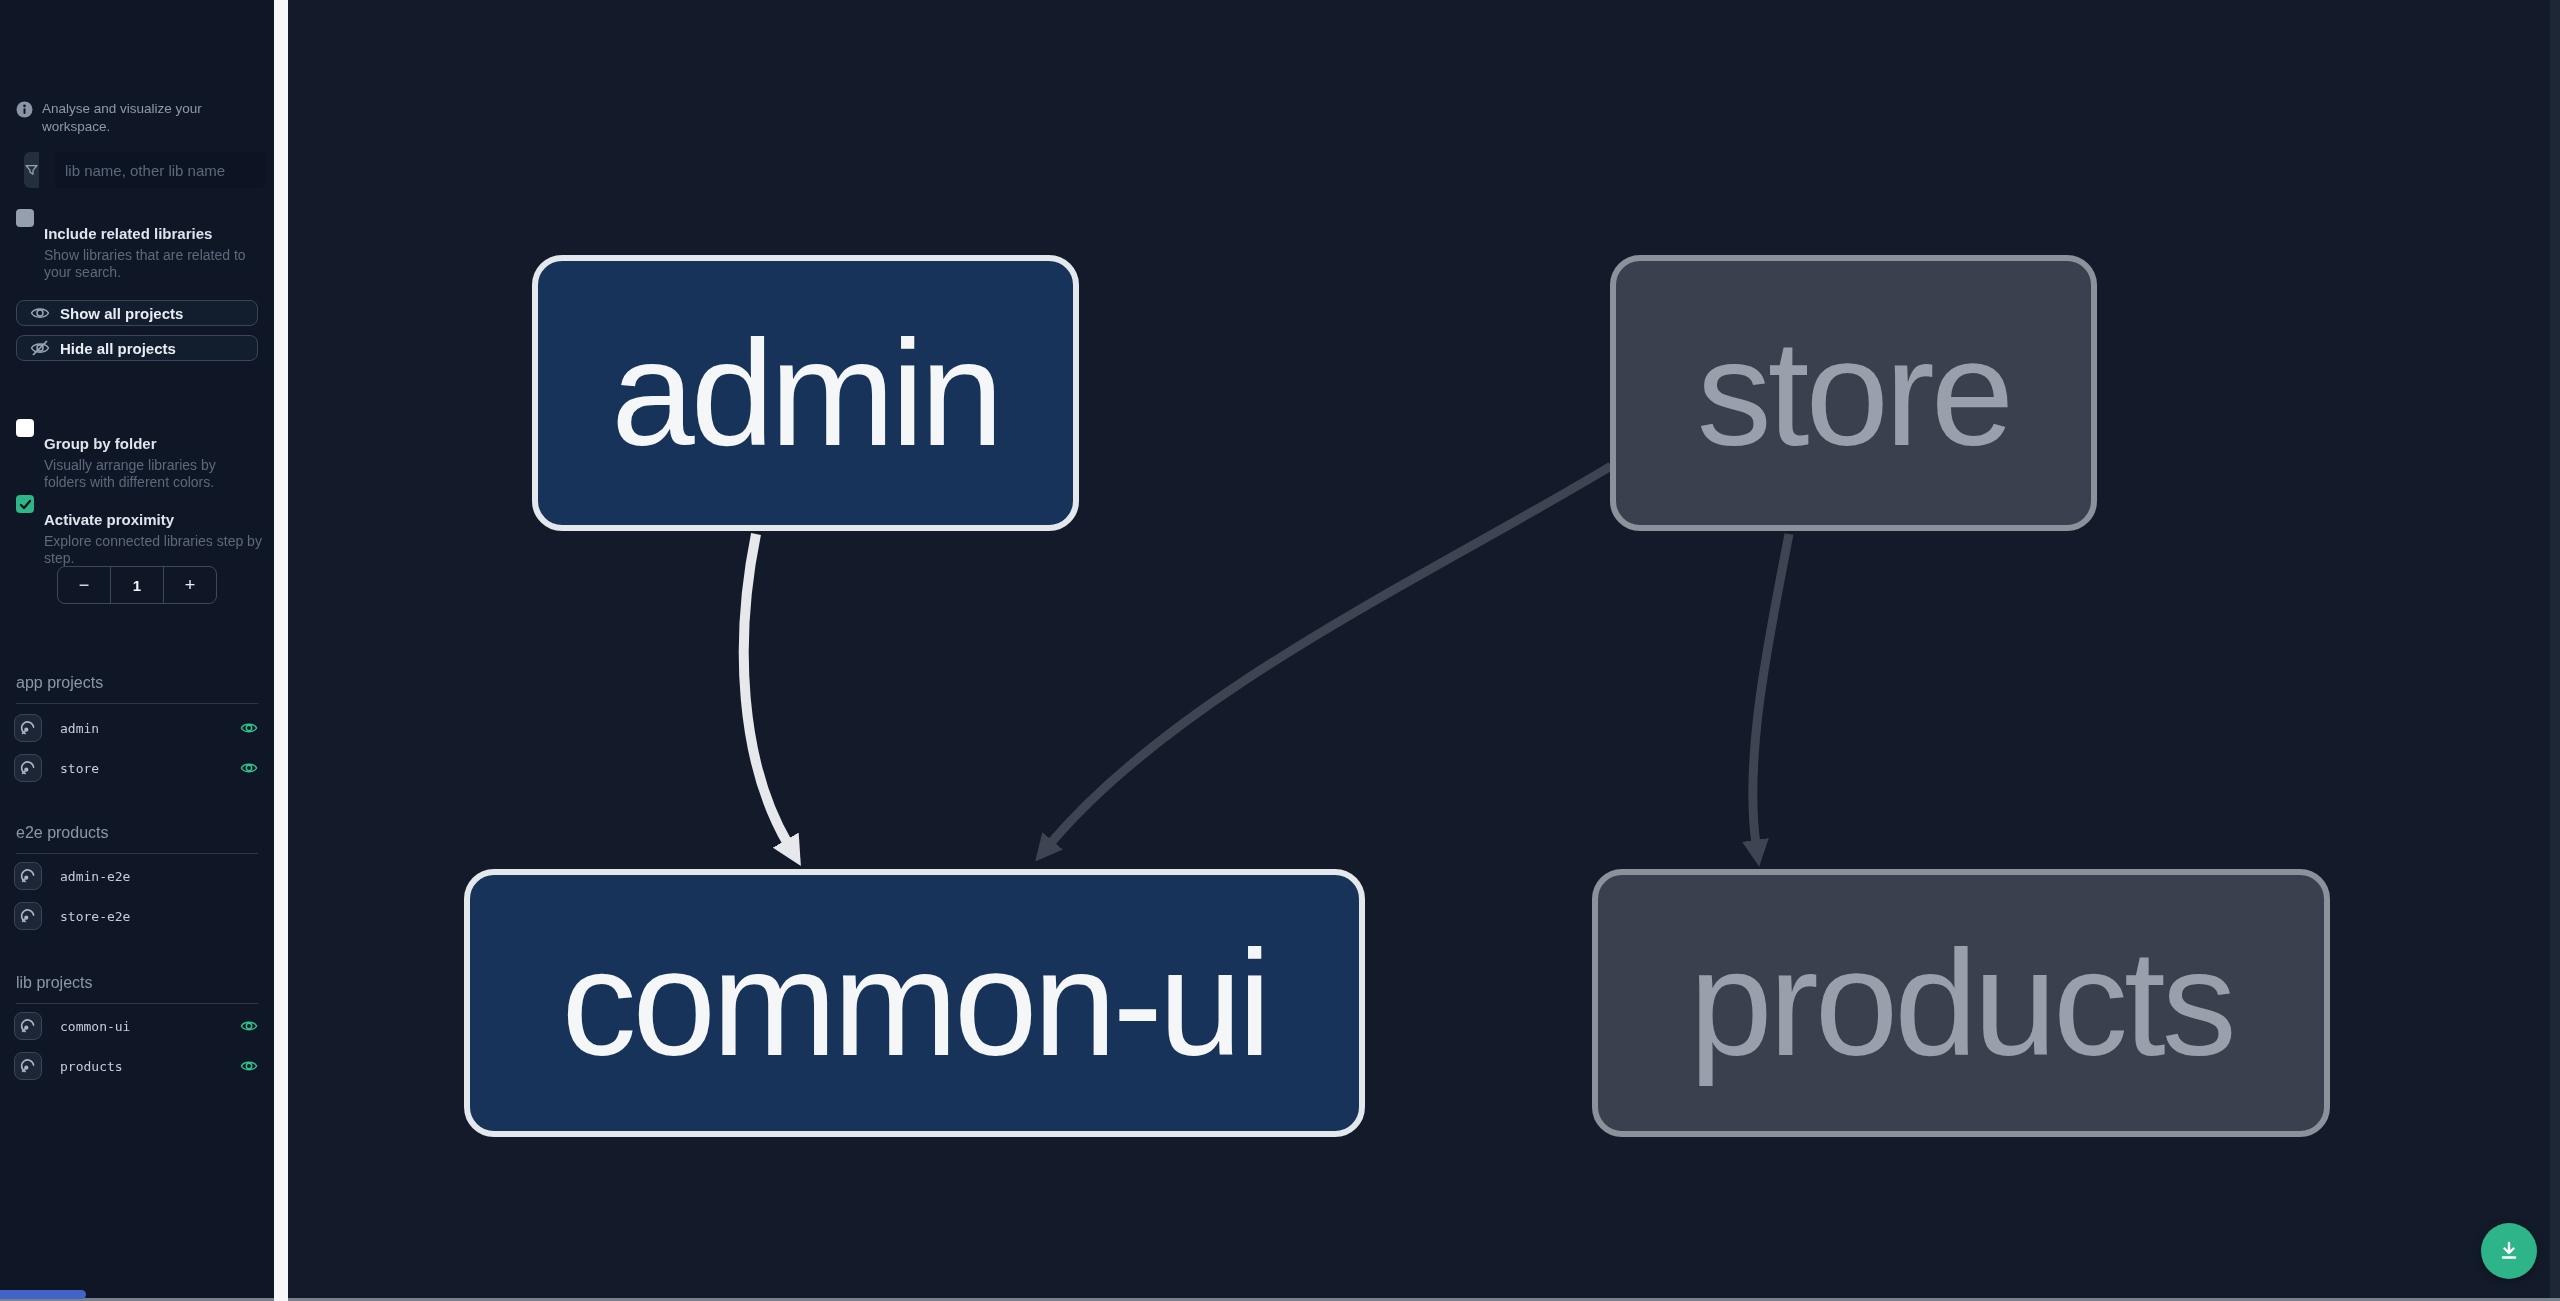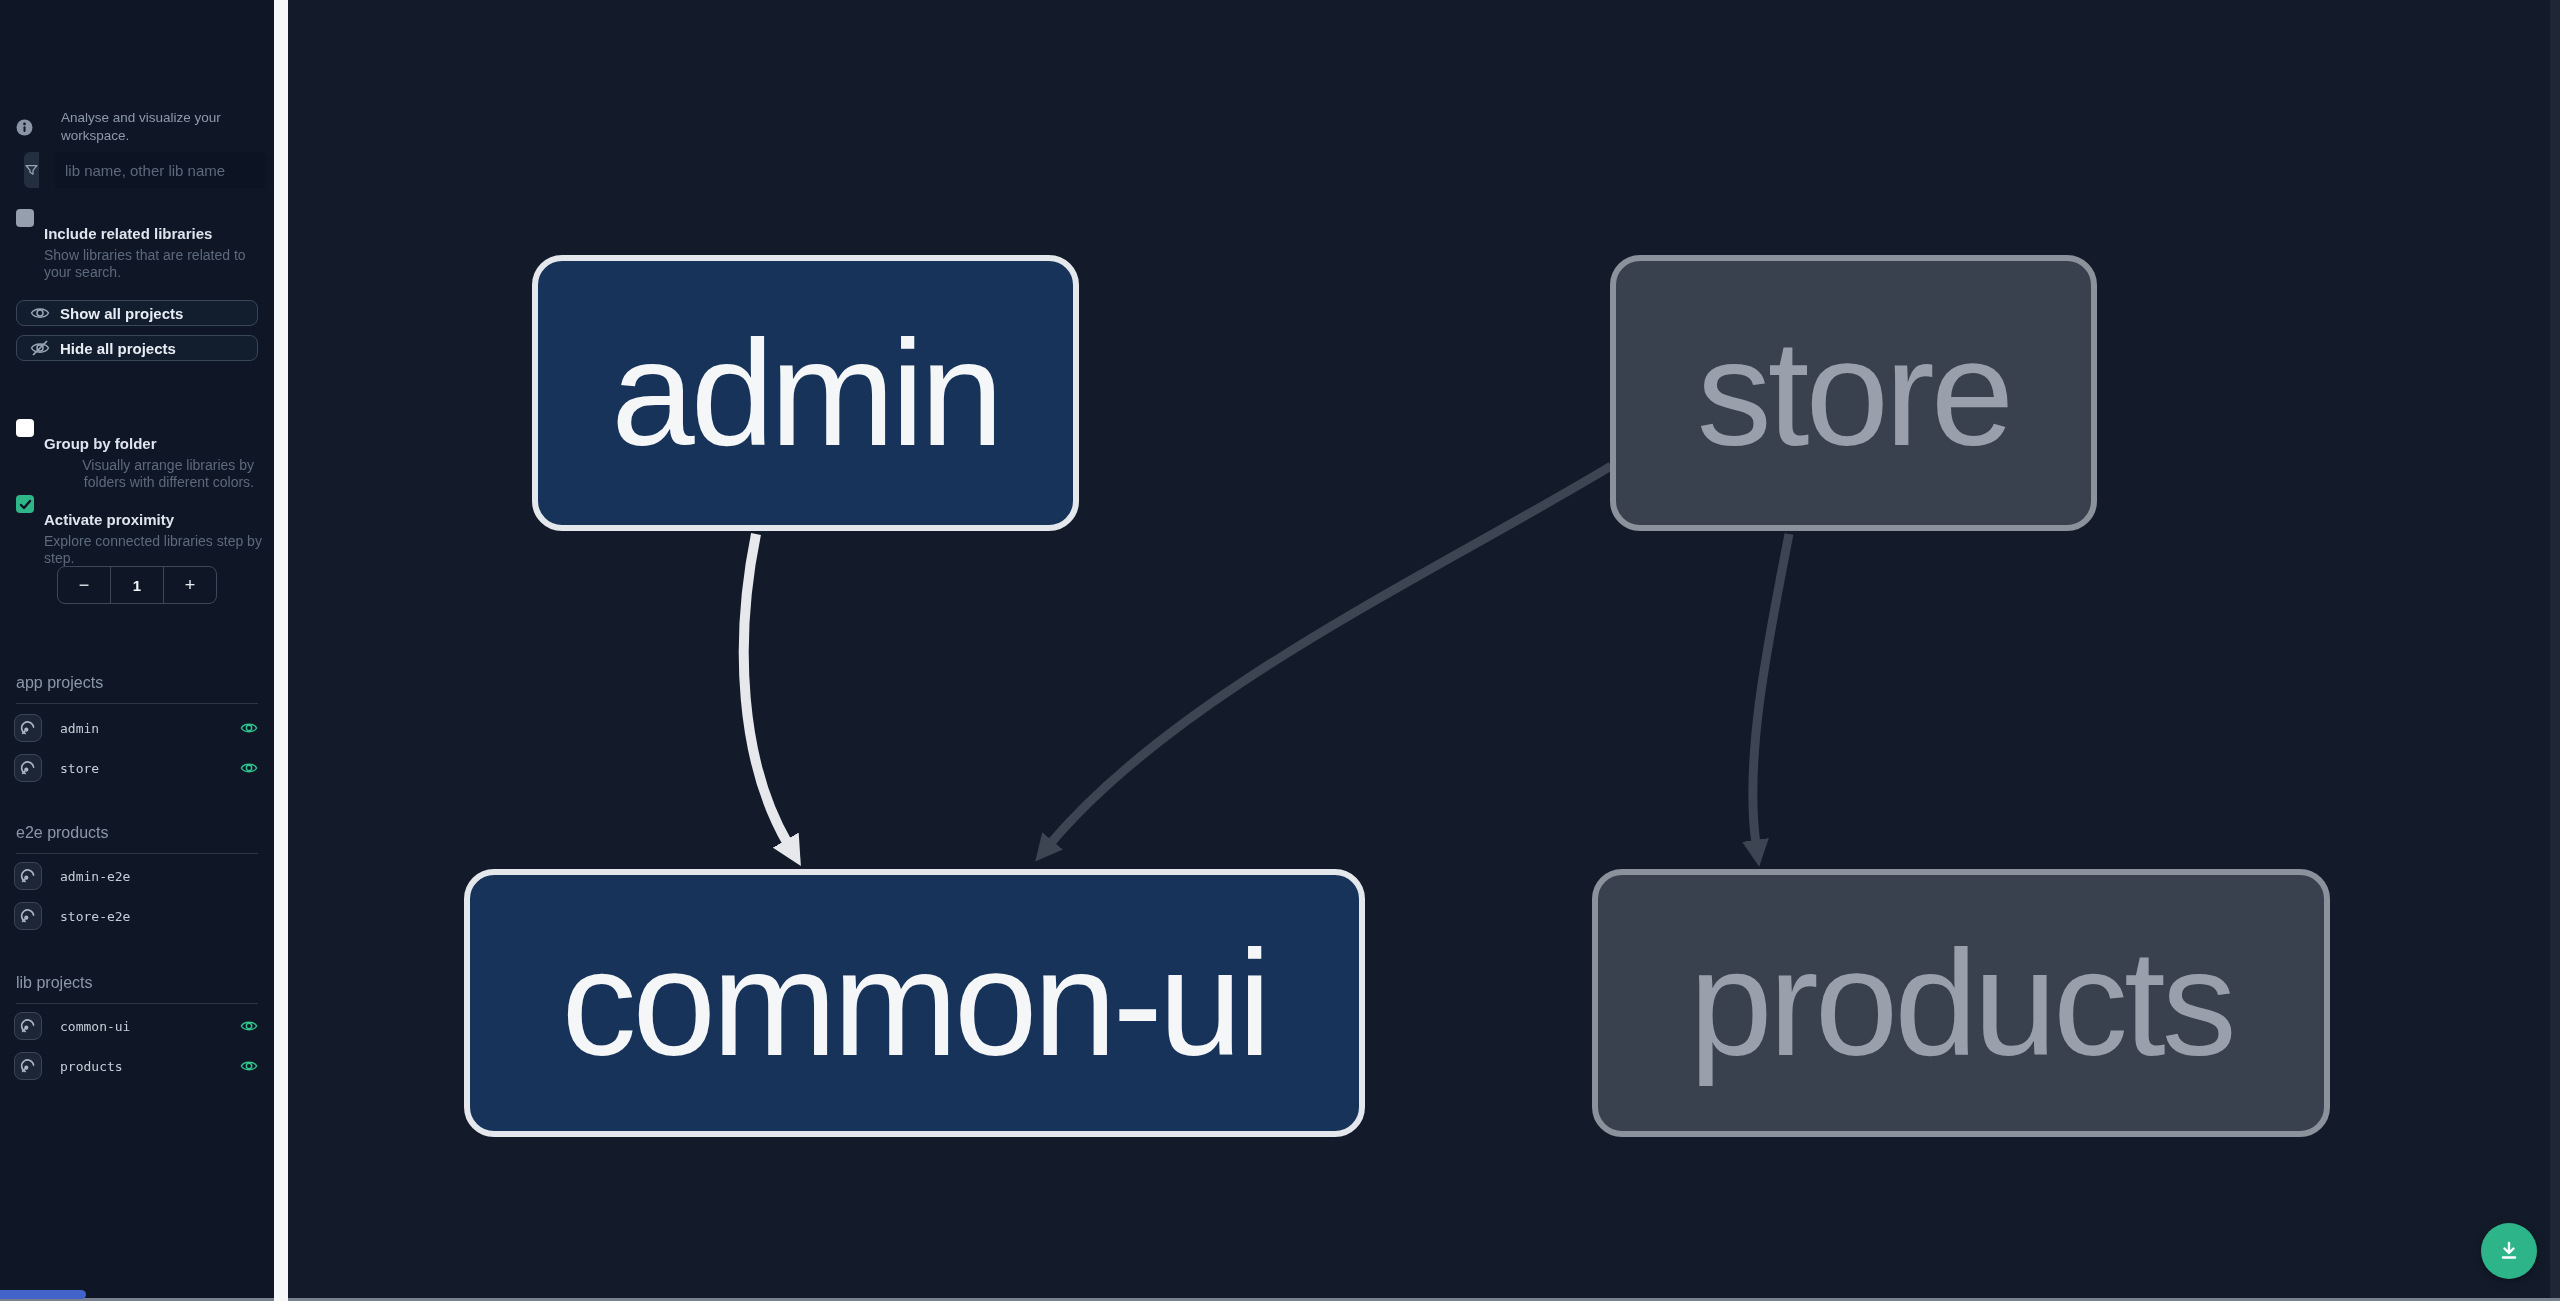--- a/index.html
+++ b/index.html
@@ -27,21 +27,21 @@
   }
 
   .app-header {
     position:absolute; left:0; top:0; width:274px; height:82px;
     display:flex; align-items:center; border-bottom:1px solid #1d2837;
   }
   .nx-logo { position:absolute; left:24px; top:21px; width:40px; height:38px; }
   .app-title { position:absolute; left:89px; top:30px; font-size:20px; font-weight:700; color:#f1f4f8; letter-spacing:.2px; }
   .monitor-icon { position:absolute; left:227px; top:31px; width:21px; height:21px; }
 
-  .tagline-row { position:absolute; left:16px; top:109px; width:244px; display:flex; align-items:center;gap:19px; }
+  .tagline-row { position:absolute; left:16px; top:100px; width:244px; display:flex; align-items:flex-start; }
   .info-icon { width:17px; height:17px; flex:0 0 17px; margin-right:9px; margin-top:1px; }
   .tagline-text { font-size:13.5px; color:#8d99ab; line-height:18px; }
 
   .search-box { position:absolute; left:24px; top:152px; width:242px; height:36px; display:flex; border-radius:6px; overflow:hidden;gap:16px; }
   .search-icon-cell { width:33px; height:36px; background:#232e3f; display:flex; align-items:center; justify-content:center; }
   .search-input {
     flex:1; height:36px; background:#0c1423; border:0; outline:none;
     color:#c9d1dd; font-size:15px; padding:0 12px 0 10px;
     font-family:"Liberation Sans", sans-serif;
   }
@@ -188,21 +188,21 @@
       <path d="M1.5 10 C4.5 4.5 15.5 4.5 18.5 10 C15.5 15.5 4.5 15.5 1.5 10 Z"></path>
       <circle cx="10" cy="10" r="3"></circle>
       <path d="M3 17 L17 3" stroke-width="1.7"></path>
     </svg>
     <span class="btn-label">Hide all projects</span>
   </div>
 
   <div class="check-block" style="top:418px;">
     <span class="checkbox white"></span>
     <div class="check-label">Group by folder</div>
-    <div class="check-desc" style="width:210px;text-align:right;">Visually arrange libraries by folders with different colors.</div>
+    <div class="check-desc" style="width:210px;">Visually arrange libraries by folders with different colors.</div>
   </div>
 
   <div class="check-block" style="top:494px;">
     <span class="checkbox green">
       <svg width="13" height="13" viewBox="0 0 13 13" fill="none" stroke="#0d1524" stroke-width="2.4" stroke-linecap="round" stroke-linejoin="round">
         <path d="M2 7 L5 10 L11 3"></path>
       </svg>
     </span>
     <div class="check-label">Activate proximity</div>
     <div class="check-desc" style="width:220px;">Explore connected libraries step by step.</div>

